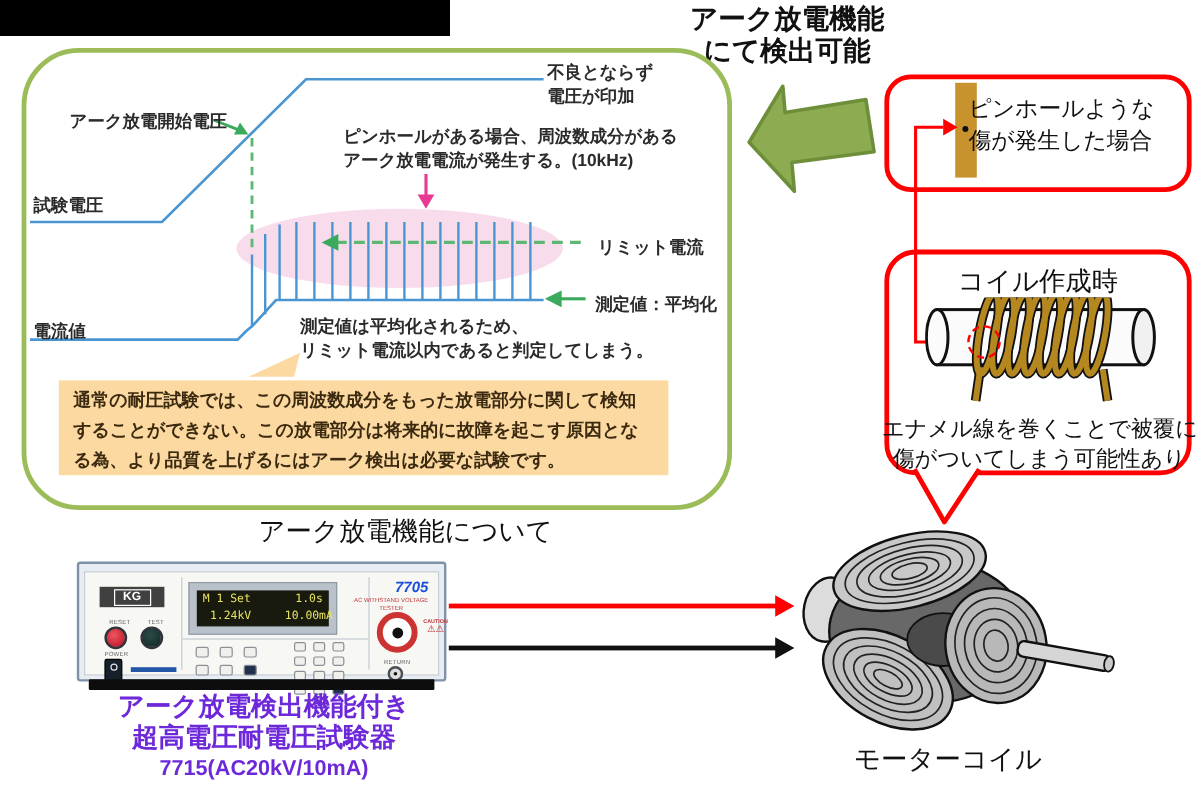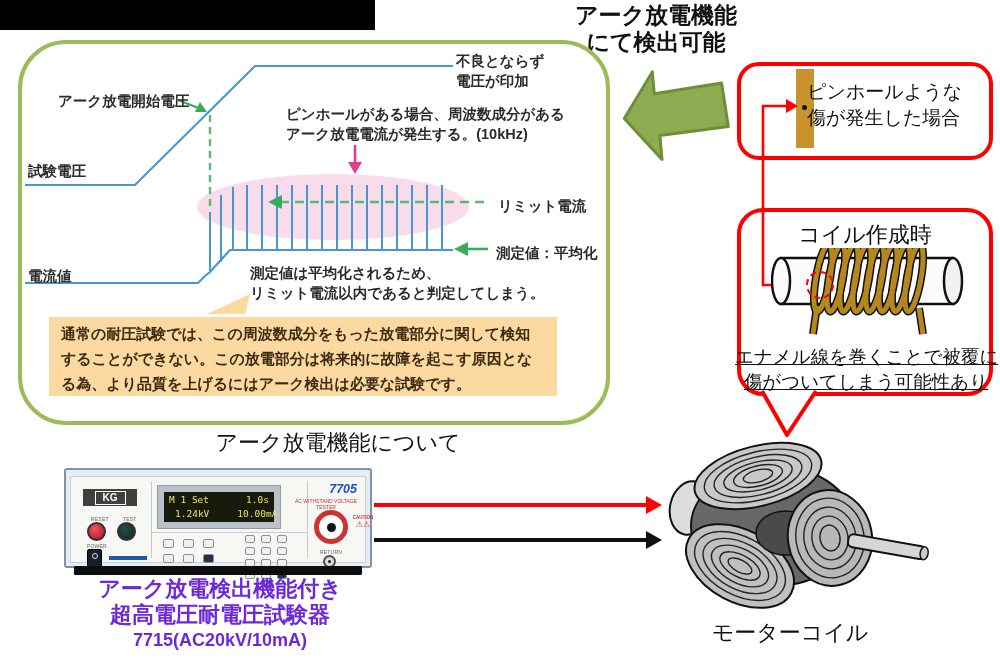--- a/index.html
+++ b/index.html
@@ -16,21 +16,21 @@
   .callout{position:absolute;left:27px;top:273px;width:508px;height:79px;background:#fbd9a1;}
   .callout-text{position:absolute;left:12px;top:4px;font-size:15px;font-weight:700;color:#3c2a10;line-height:25px;white-space:nowrap;}
   .caption-about{left:178px;top:428px;width:320px;text-align:center;font-size:22px;font-weight:500;}
   
   .red-box1{left:737px;top:62px;width:256px;height:98px;border:4px solid #fe0000;border-radius:22px;box-sizing:border-box;}
   .tan-wire{position:absolute;left:55px;top:3px;width:18px;height:79px;background:#c8932d;}
   .pin-dot{position:absolute;left:61px;top:39px;width:5px;height:5px;background:#111;border-radius:50%;}
   .box1-text{position:absolute;left:66px;top:13px;font-size:19px;font-weight:400;line-height:26px;white-space:nowrap;}
   .red-box2{left:737px;top:208px;width:256px;height:188px;border:4px solid #fe0000;border-radius:26px;box-sizing:border-box;}
   .box2-title{position:absolute;left:0;top:8px;width:100%;text-align:center;font-size:22px;font-weight:500;}
-  .box2-note{position:absolute;left:-6px;width:262px;text-align:center;font-size:18.5px;font-weight:500;white-space:nowrap;text-decoration:underline;}
+  .box2-note{position:absolute;left:-6px;width:262px;text-align:center;font-size:18.5px;font-weight:500;white-space:nowrap;}
   
   .arrow-line{position:absolute;height:4px;}
   .arrow-head{position:absolute;width:0;height:0;border-top:9px solid transparent;border-bottom:9px solid transparent;}
   
   .tester{left:64px;top:468px;width:308px;height:100px;background:#e7edf2;border:2px solid #7f92a8;border-radius:3px;box-sizing:border-box;}
   .tester-panel{position:absolute;left:4px;top:6px;right:4px;bottom:3px;background:#f7f7f3;border:1px solid #c6cdd4;}
   .tester-base{left:74px;top:566px;width:288px;height:9px;background:#0d0d0d;border-radius:1px;}
   .kg-badge{position:absolute;left:12px;top:12px;width:54px;height:17px;background:#404040;display:flex;align-items:center;justify-content:center;}
   .kg-badge span{border:1px solid #fff;color:#fff;font-weight:700;font-size:10px;padding:0 7px;line-height:12px;}
   .tiny-label{position:absolute;font-size:5px;color:#666;letter-spacing:.2px;}

